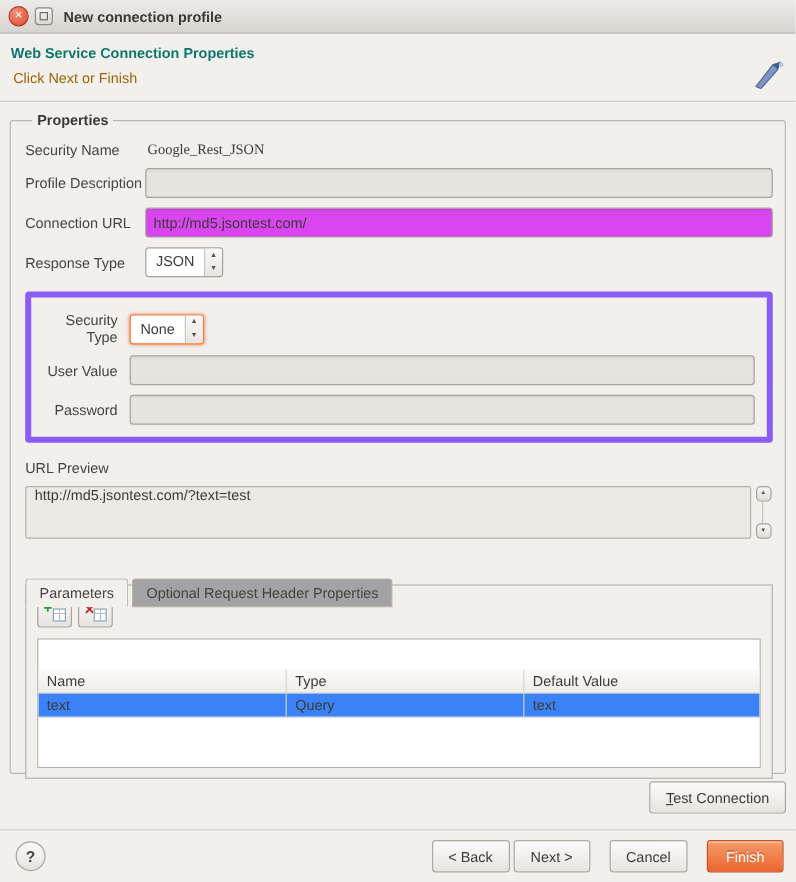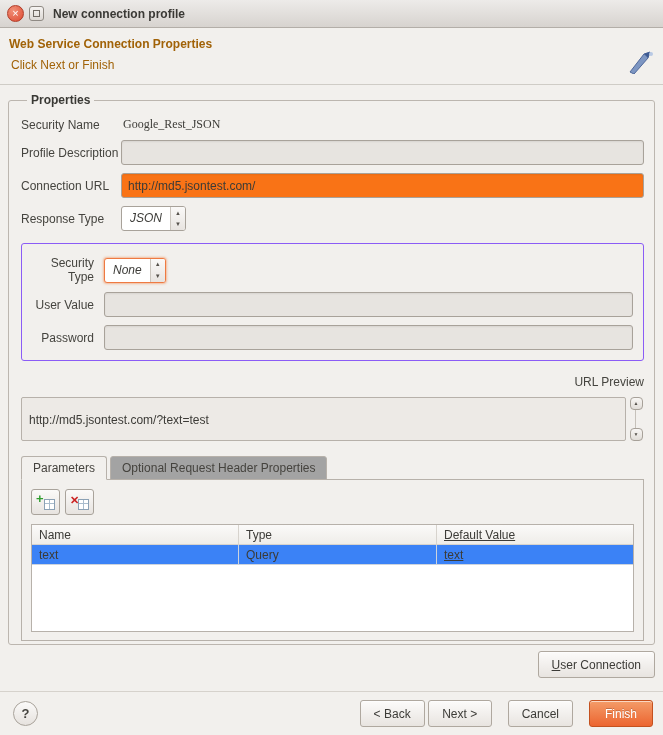--- a/index.html
+++ b/index.html
@@ -9,74 +9,74 @@
 
   
   .titlebar { height:28px; flex:none; background:linear-gradient(#edebe9,#d7d3cf); border-bottom:1px solid #b3aea8; display:flex; align-items:center; padding:0 7px; }
   .wbtn-close { width:17px; height:17px; border-radius:50%; background:radial-gradient(circle at 35% 30%, #f09078, #de4a31); border:1px solid #b03c28; color:#fff; font-size:11px; line-height:15px; text-align:center; cursor:default; }
   .wbtn-max { width:15px; height:15px; margin-left:5px; border:1px solid #8f8a84; border-radius:3px; background:linear-gradient(#f6f4f2,#dcd8d4); position:relative; }
   .wbtn-max::after { content:""; position:absolute; left:3px; top:3px; right:3px; bottom:3px; border:1px solid #6f6a64; }
   .wtitle { font-weight:bold; margin-left:9px; color:#3a3935; }
 
   
   .header { height:56px; flex:none; position:relative; padding:9px 10px 0 9px; }
-  .header-title { font-weight:bold; color:#a16207; }
+  .header-title { font-weight:bold; color:#0f766e; }
   .header-subtitle { margin-top:7px; margin-left:2px; color:#a16207; }
   .header-icon { position:absolute; right:9px; top:22px; width:26px; height:24px; }
   .header-sep { height:1px; flex:none; background:#cfccc6; }
 
   
   .content { flex:1; padding:8px 8px 0 8px; }
   fieldset.props { border:1px solid #bcb6af; border-radius:3px; height:552px; padding:2px 10px 10px 12px; }
   fieldset.props > legend { font-weight:bold; padding:0 4px; margin-left:6px; color:#3a3935; }
 
   .form-row { display:flex; align-items:center; margin-top:8px; }
   .form-row .lbl { width:100px; flex:none; color:#45443f; }
   .static-val { margin-left:2px;font-family:Liberation Serif, serif; }
-  .input { height:25px; border:1px solid #a8a29a; border-radius:3px; background:#f97316; padding:0 6px; font:inherit; color:#3c3b37; box-shadow:inset 0 1px 2px rgba(0,0,0,.07); }
+  .input { height:25px; border:1px solid #a8a29a; border-radius:3px; background:#d946ef; padding:0 6px; font:inherit; color:#3c3b37; box-shadow:inset 0 1px 2px rgba(0,0,0,.07); }
   .input.gray { background:#e7e4e0; }
   .flex1 { flex:1; }
 
   .spinner { display:inline-flex; height:25px; border:1px solid #a8a29a; border-radius:3px; background:#fff; align-items:stretch; overflow:hidden; }
-  .spinner .val { padding:4px 8px 0 8px; min-width:38px;font-style:italic; }
+  .spinner .val { padding:4px 8px 0 8px; min-width:38px; }
   .spinner .arrows { width:15px; border-left:1px solid #c9c4bd; display:flex; flex-direction:column; background:linear-gradient(#faf9f8,#e8e4e0); }
   .spinner .arrows span { flex:1; font-size:6px; display:flex; align-items:center; justify-content:center; color:#55514b; }
   .spinner.focus { border:1px solid #ee7a42; box-shadow:0 0 2px 1px rgba(243,134,71,.5); }
 
-  fieldset.security { border:1px solid #8b5cf6; border-radius:3px; margin-top:12px; padding:4px 10px 10px 6px; }
+  fieldset.security { border:5px solid #8b5cf6; border-radius:3px; margin-top:12px; padding:4px 10px 10px 6px; }
   .sec-row { display:flex; align-items:center; margin-top:8px; }
   .sec-row .lbl { width:76px; flex:none; text-align:right; padding-right:10px; color:#45443f; }
 
-  .preview-label { margin-top:14px; color:#45443f;text-align:right; }
+  .preview-label { margin-top:14px; color:#45443f; }
   .preview-row { display:flex; margin-top:8px; }
-  .preview-box { flex:1; height:44px; background:#edeae6; border:1px solid #b7b1aa; border-radius:2px; padding:15px 7px; color:#3c3b37; }
+  .preview-box { flex:1; height:44px; background:#edeae6; border:1px solid #b7b1aa; border-radius:2px; padding:0 7px; color:#3c3b37; }
   .preview-scroll { width:16px; flex:none; margin-left:2px; display:flex; flex-direction:column; align-items:center; justify-content:space-between; position:relative; }
   .preview-scroll::before { content:""; position:absolute; left:7px; top:13px; bottom:13px; width:1px; background:#c6c1ba; }
   .scroll-btn { width:13px; height:13px; border:1px solid #a7a199; border-radius:4px; background:linear-gradient(#f8f6f4,#e1ddd8); font-size:5px; line-height:11px; text-align:center; color:#55514b; position:relative; z-index:1; }
 
-  .tabs { display:flex; margin-top:14px; position:relative; top:1px; padding-left:0; }
+  .tabs { display:flex; margin-top:14px; position:relative; top:19px; padding-left:0; }
   .tab { padding:4px 11px; border:1px solid #b7b1aa; border-radius:3px 3px 0 0; background:#a3a3a3; margin-right:3px; color:#45433e; }
   .tab.active { background:#f2f0ed; border-bottom-color:#f2f0ed; z-index:2; }
   .tab-panel { border:1px solid #b7b1aa; background:#f2f0ed; padding:9px; height:162px; }
 
   .toolbar { display:flex; gap:5px; }
   .tool-btn { width:29px; height:26px; border:1px solid #a9a39b; border-radius:3px; background:linear-gradient(#fbfaf9,#e7e3df); position:relative; }
   .tool-glyph { position:absolute; left:4px; top:1px; font-weight:bold; font-size:13px; }
   .tool-glyph.green { color:#2f9e2f; }
   .tool-glyph.red { color:#cb2323; font-size:11px; top:4px; }
   .tool-grid { position:absolute; right:4px; bottom:4px; width:11px; height:11px; border:1px solid #8ba1b5;
     background:linear-gradient(to right, transparent 4px, #a9bccd 4px, #a9bccd 5px, transparent 5px),
                linear-gradient(to bottom, transparent 3px, #a9bccd 3px, #a9bccd 4px, transparent 4px), #fff; }
 
   .table { margin-top:9px; border:1px solid #b7b1aa; background:#fff; height:108px; display:flex; flex-direction:column; overflow:hidden; }
-  .thead { display:flex; flex:none; background:linear-gradient(#fbfaf9,#efede9); border-bottom:1px solid #d7d3cd; }
+  .thead { display:flex; flex:none; background:linear-gradient(#fbfaf9,#efede9); border-bottom:1px solid #d7d3cd;margin-top:25px; }
   .cell { padding:3px 7px; height:19px; }
   .c1 { width:207px; flex:none; border-right:1px solid #d7d3cd; }
   .c2 { width:198px; flex:none; border-right:1px solid #d7d3cd; }
-  .c3 { flex:1;text-decoration:underline; }
+  .c3 { flex:1; }
   .trow { display:flex; flex:none; background:#3b82f6; border-bottom:1px solid #ccd3dd; }
   .trow .c1, .trow .c2 { border-right:1px solid #ccd3dd; }
   .tbody-empty { flex:1; background:#fff; }
 
   .test-row { display:flex; justify-content:flex-end; margin-top:6px; }
 
   button.std { height:27px; min-width:64px; padding:0 13px; border:1px solid #afa89f; border-radius:3px;
     background:linear-gradient(#fcfbfa,#e8e4e0); font:inherit; color:#3c3b37; box-shadow:0 1px 0 rgba(255,255,255,.6) inset; }
   .mnemonic-first::first-letter { text-decoration:underline; }
 
@@ -200,21 +200,21 @@
             <div class="cell c1">text</div>
             <div class="cell c2">Query</div>
             <div class="cell c3">text</div>
           </div>
           <div class="tbody-empty"></div>
         </div>
       </div>
     </fieldset>
 
     <div class="test-row">
-      <button class="std mnemonic-first">User Connection</button>
+      <button class="std mnemonic-first">Test Connection</button>
     </div>
   </div>
 
   <div class="footer">
     <button class="help-btn">
       <span>?</span>
     </button>
     <div class="spacer"></div>
     <button class="std">&lt; Back</button>
     <button class="std">Next &gt;</button>

